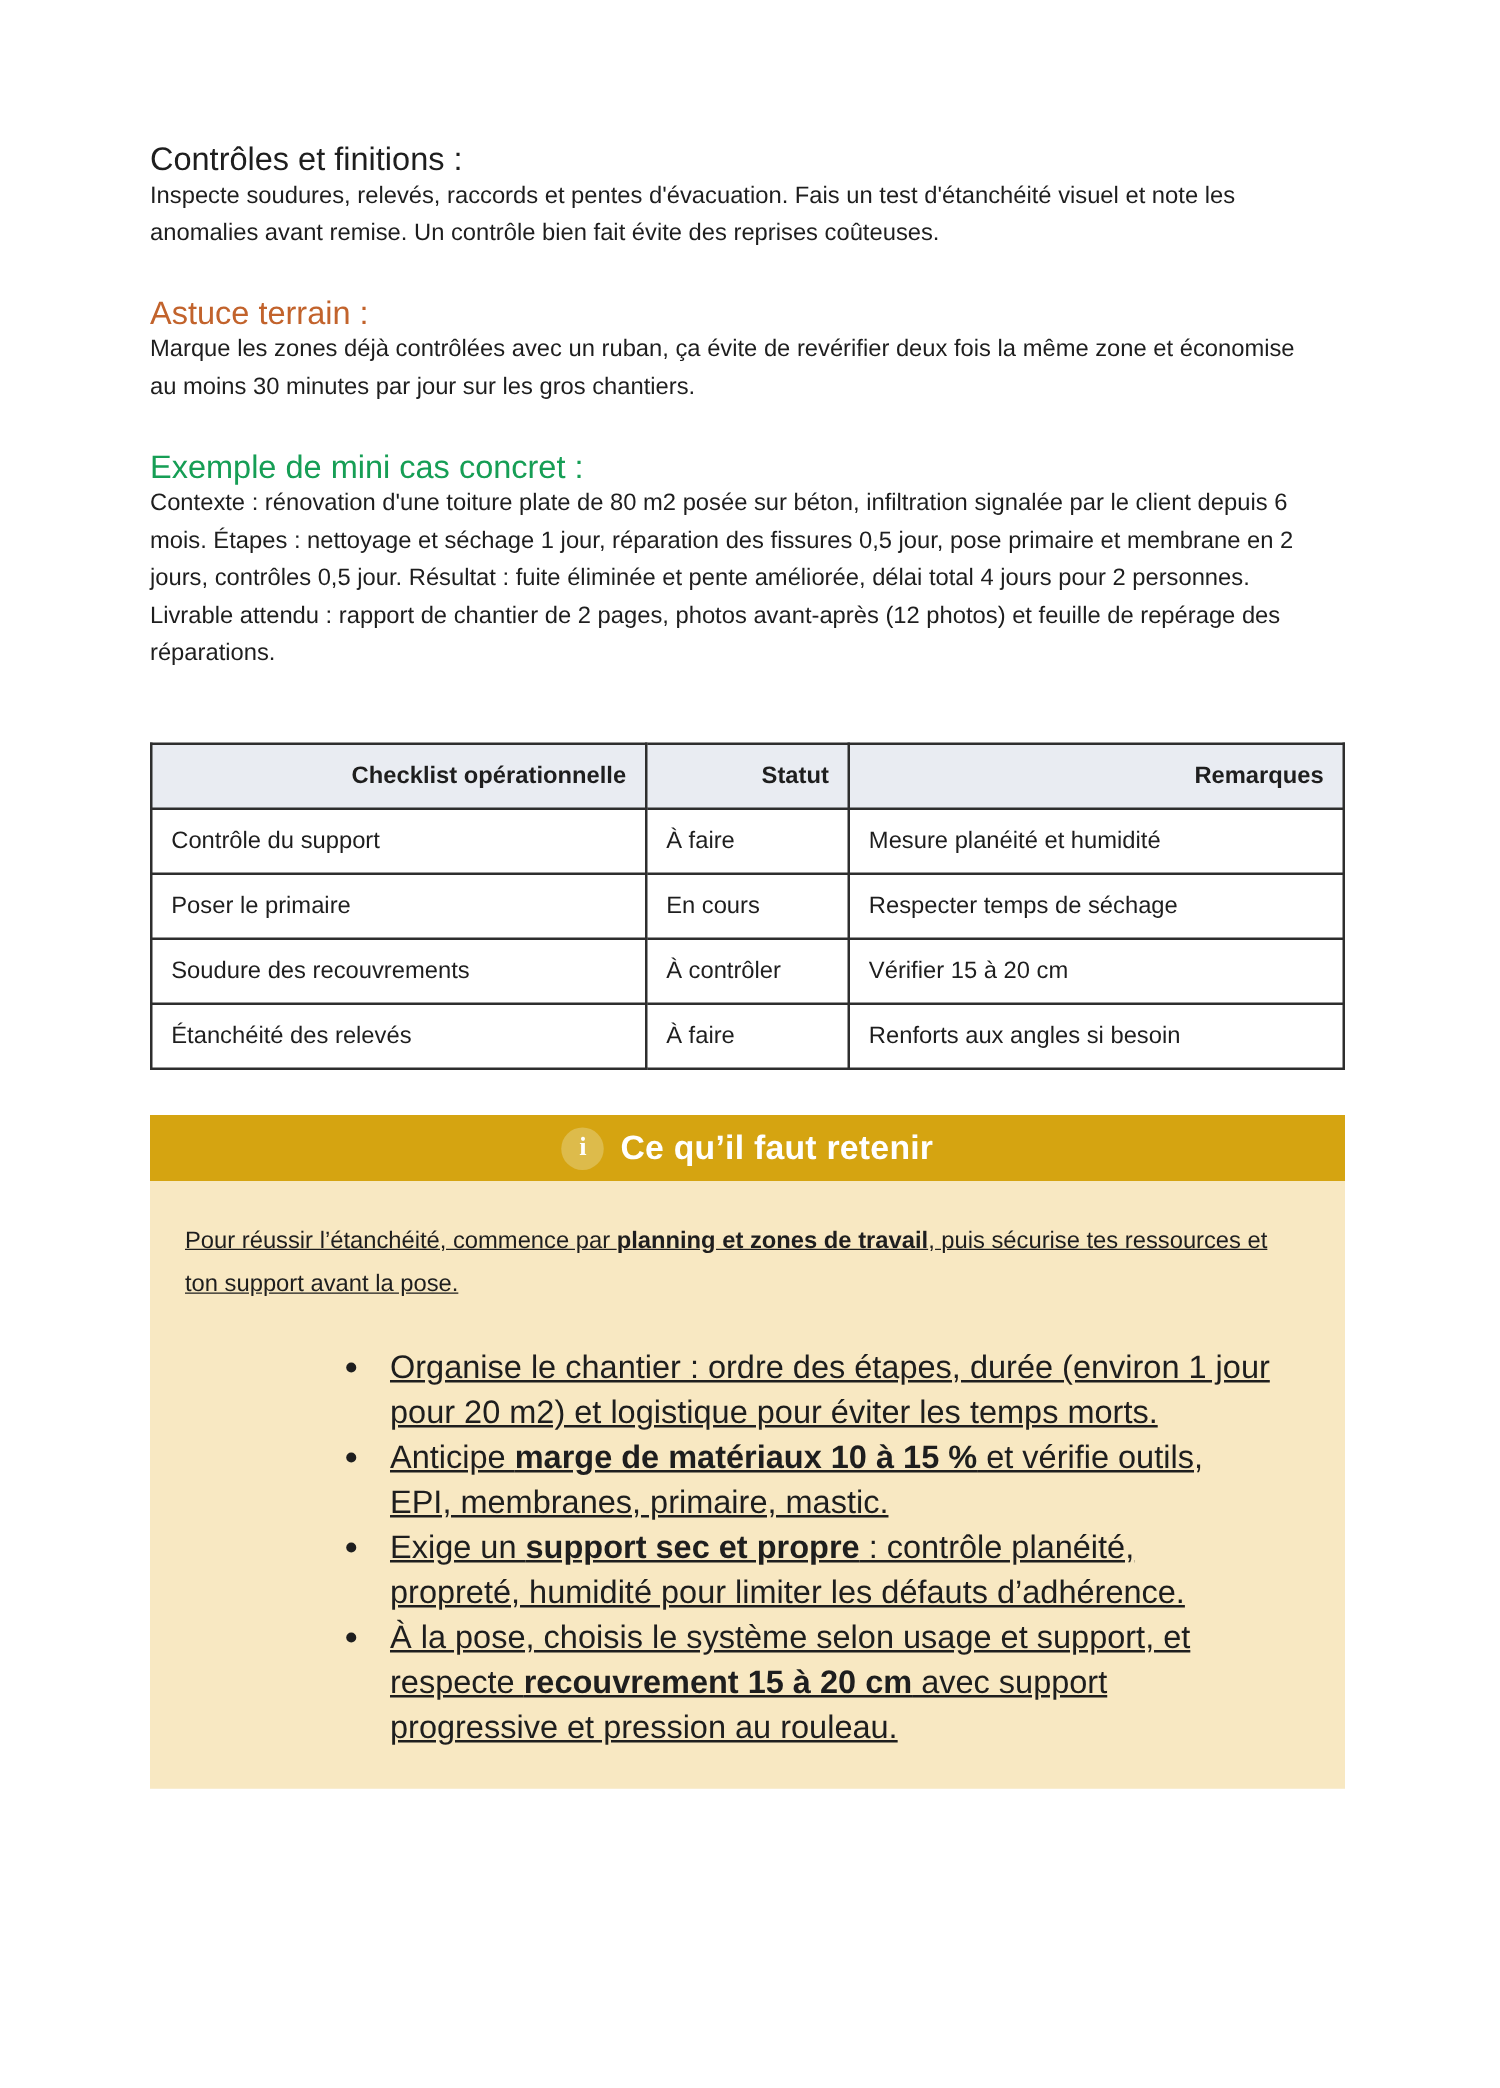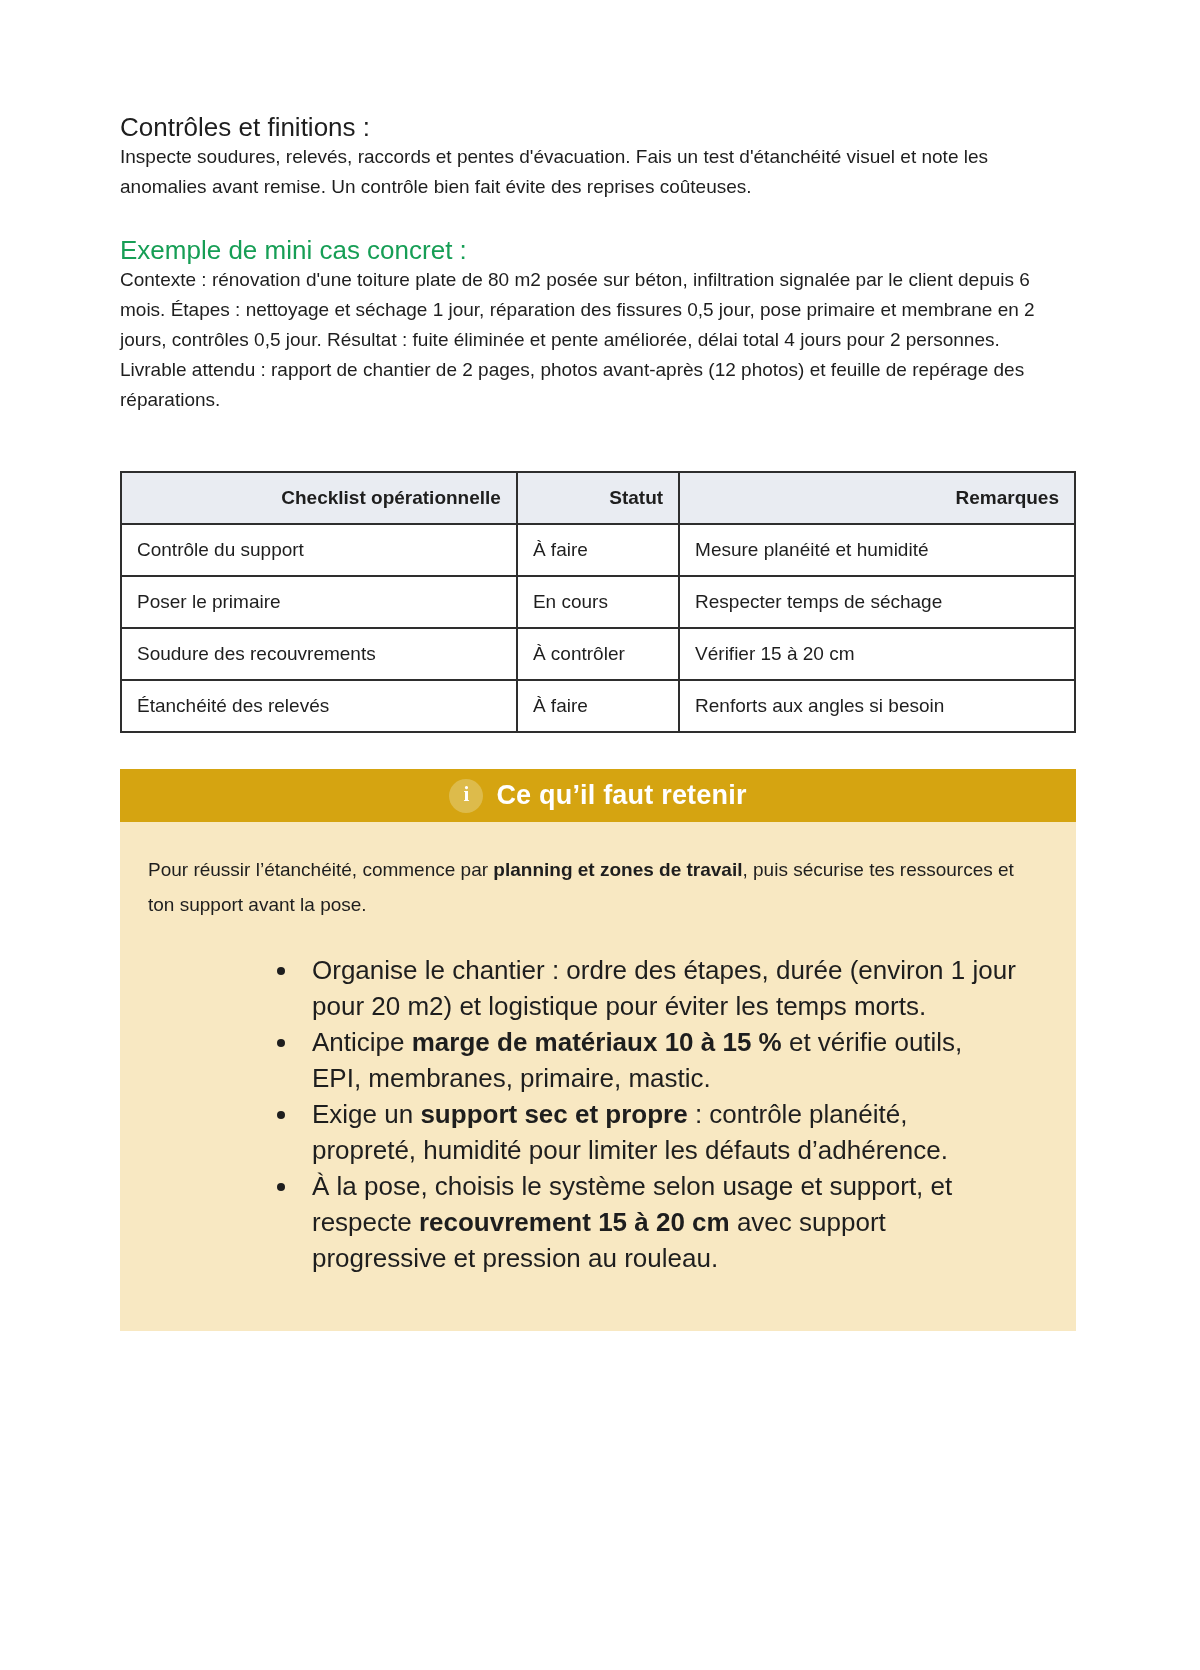--- a/index.html
+++ b/index.html
@@ -96,21 +96,22 @@
   .info-glyph{
     color:#ffffff;
     font-family:"Liberation Serif", serif;
     font-weight:700;
     font-size:21px;
     line-height:1;
     transform:translateY(-1px);
   }
   .callout-body{
     background:var(--cream);
-    padding:30px 58px 55px 28px;
+    padding:30px 58px 32px 28px;
+    text-decoration:underline;
   }
   .callout-intro{
     margin:0 0 30px 0;
     font-size:19px;
     line-height:35px;
   }
   .callout-list{
     margin:0;
     padding-left:152px;
   }
@@ -124,20 +125,24 @@
 </head>
 <body>
 
 <div class="page">
 
   <section class="text-block">
     <h3>Contrôles et finitions :</h3>
     <p class="body-text">Inspecte soudures, relevés, raccords et pentes d'évacuation. Fais un test d'étanchéité visuel et note les anomalies avant remise. Un contrôle bien fait évite des reprises coûteuses.</p>
   </section>
 
+  <section class="text-block">
+    <h3 class="h-orange">Astuce terrain :</h3>
+    <p class="body-text">Marque les zones déjà contrôlées avec un ruban, ça évite de revérifier deux fois la même zone et économise au moins 30 minutes par jour sur les gros chantiers.</p>
+  </section>
 
   <section class="text-block last">
     <h3 class="h-green">Exemple de mini cas concret :</h3>
     <p class="body-text">Contexte : rénovation d'une toiture plate de 80 m2 posée sur béton, infiltration signalée par le client depuis 6 mois. Étapes : nettoyage et séchage 1 jour, réparation des fissures 0,5 jour, pose primaire et membrane en 2 jours, contrôles 0,5 jour. Résultat : fuite éliminée et pente améliorée, délai total 4 jours pour 2 personnes. Livrable attendu : rapport de chantier de 2 pages, photos avant-après (12 photos) et feuille de repérage des réparations.</p>
   </section>
 
   <table class="checklist">
     <thead>
       <tr>
         <th class="col-task">Checklist opérationnelle</th>

